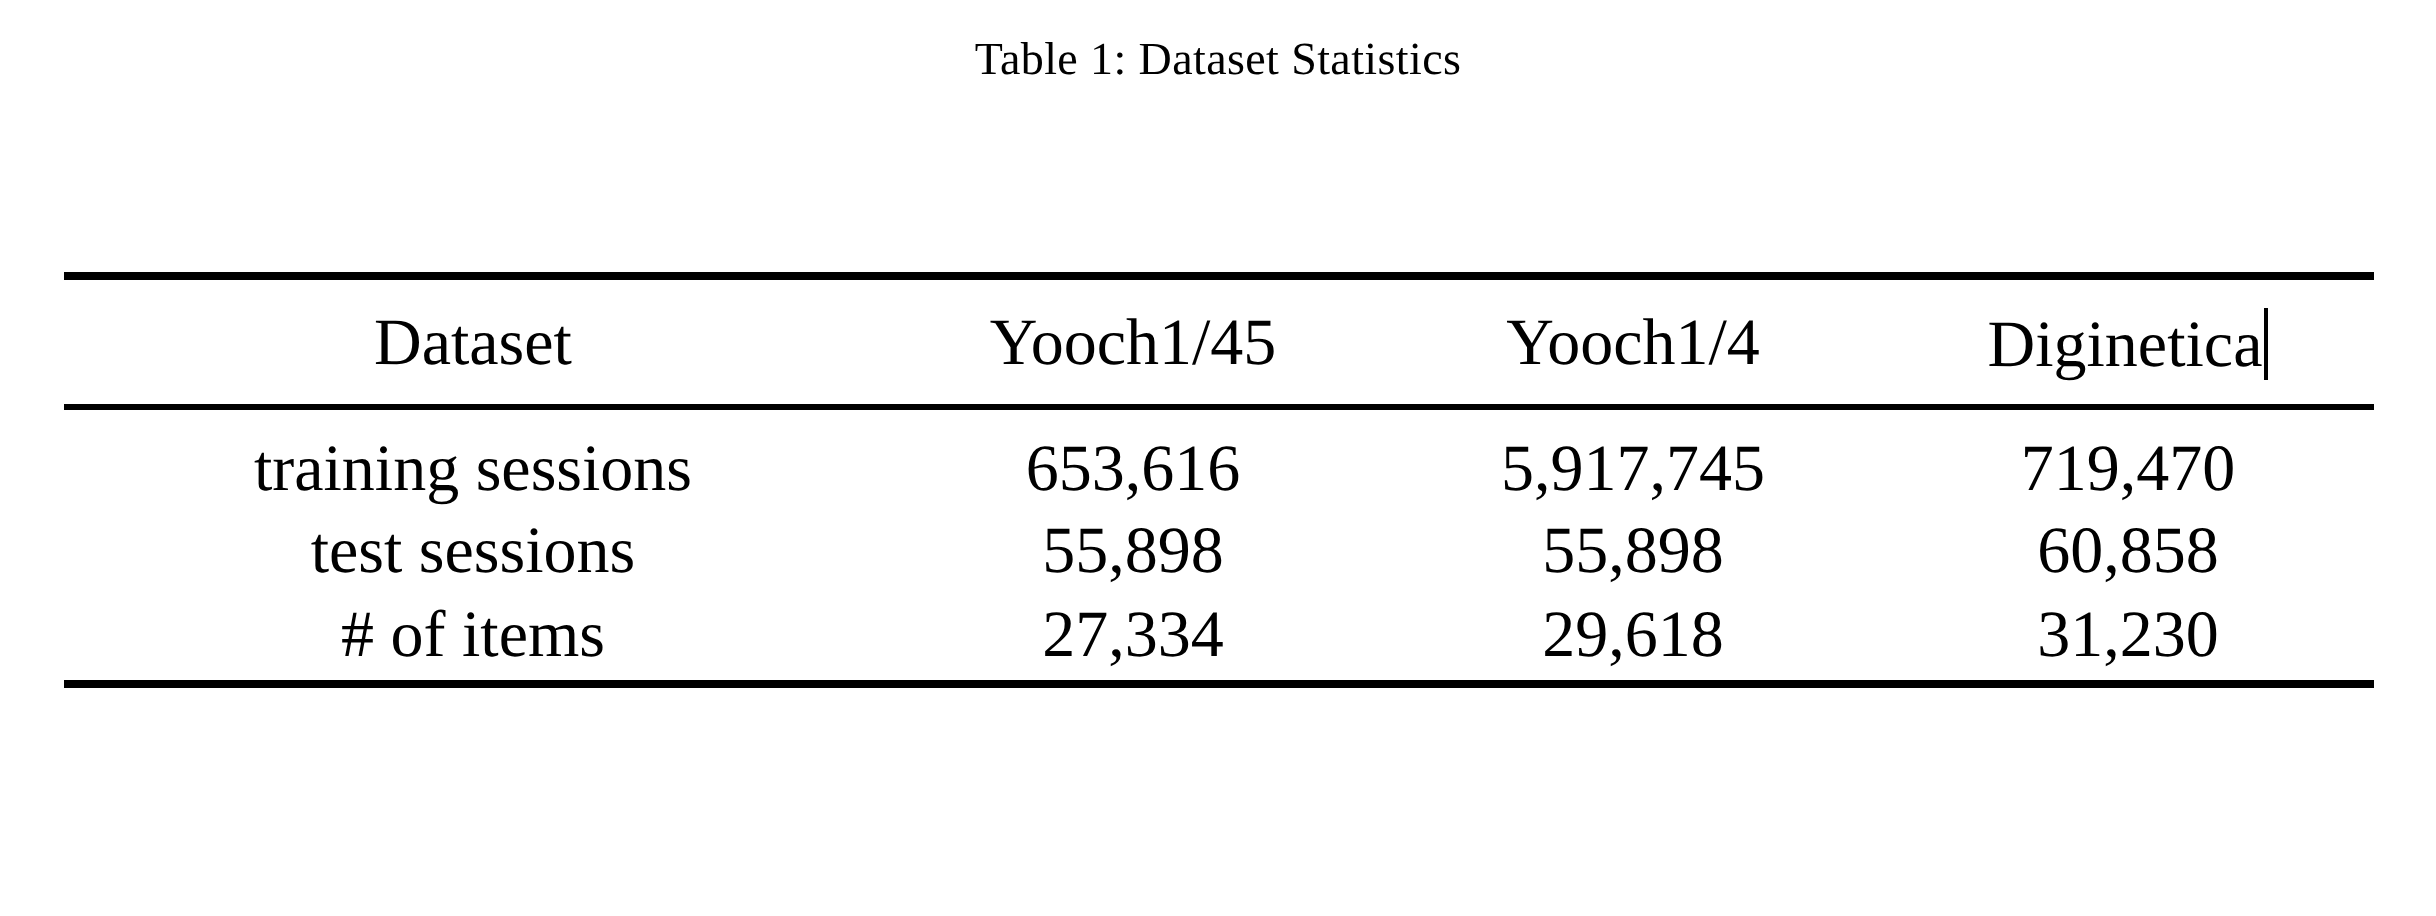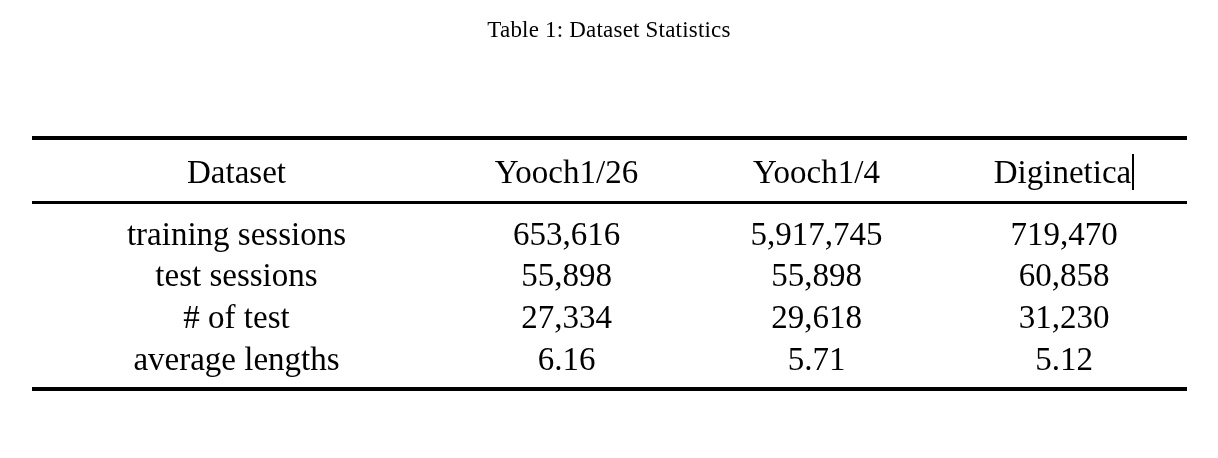--- a/index.html
+++ b/index.html
@@ -100,51 +100,45 @@
         <col class="c-d1">
         <col class="c-d2">
         <col class="c-d3">
       </colgroup>
       <tbody>
         <tr class="rule-top">
           <td colspan="4"></td>
         </tr>
         <tr class="header-row">
           <td>Dataset</td>
-          <td>Yooch1/26</td>
+          <td>Yooch1/45</td>
           <td>Yooch1/4</td>
           <td><span>Diginetica</span><span class="caret"></span></td>
         </tr>
         <tr class="rule-mid">
           <td colspan="4"></td>
         </tr>
 
         <tr class="data-row first-data">
           <td>training sessions</td>
           <td>653,616</td>
           <td>5,917,745</td>
           <td>719,470</td>
         </tr>
         <tr class="data-row">
           <td>test sessions</td>
           <td>55,898</td>
           <td>55,898</td>
           <td>60,858</td>
         </tr>
         <tr class="data-row">
-          <td># of test</td>
+          <td># of items</td>
           <td>27,334</td>
           <td>29,618</td>
           <td>31,230</td>
-        </tr>
-        <tr class="data-row last-data">
-          <td>average lengths</td>
-          <td>6.16</td>
-          <td>5.71</td>
-          <td>5.12</td>
         </tr>
 
         <tr class="rule-bottom">
           <td colspan="4"></td>
         </tr>
       </tbody>
     </table>
   </div>
 
 </div>

